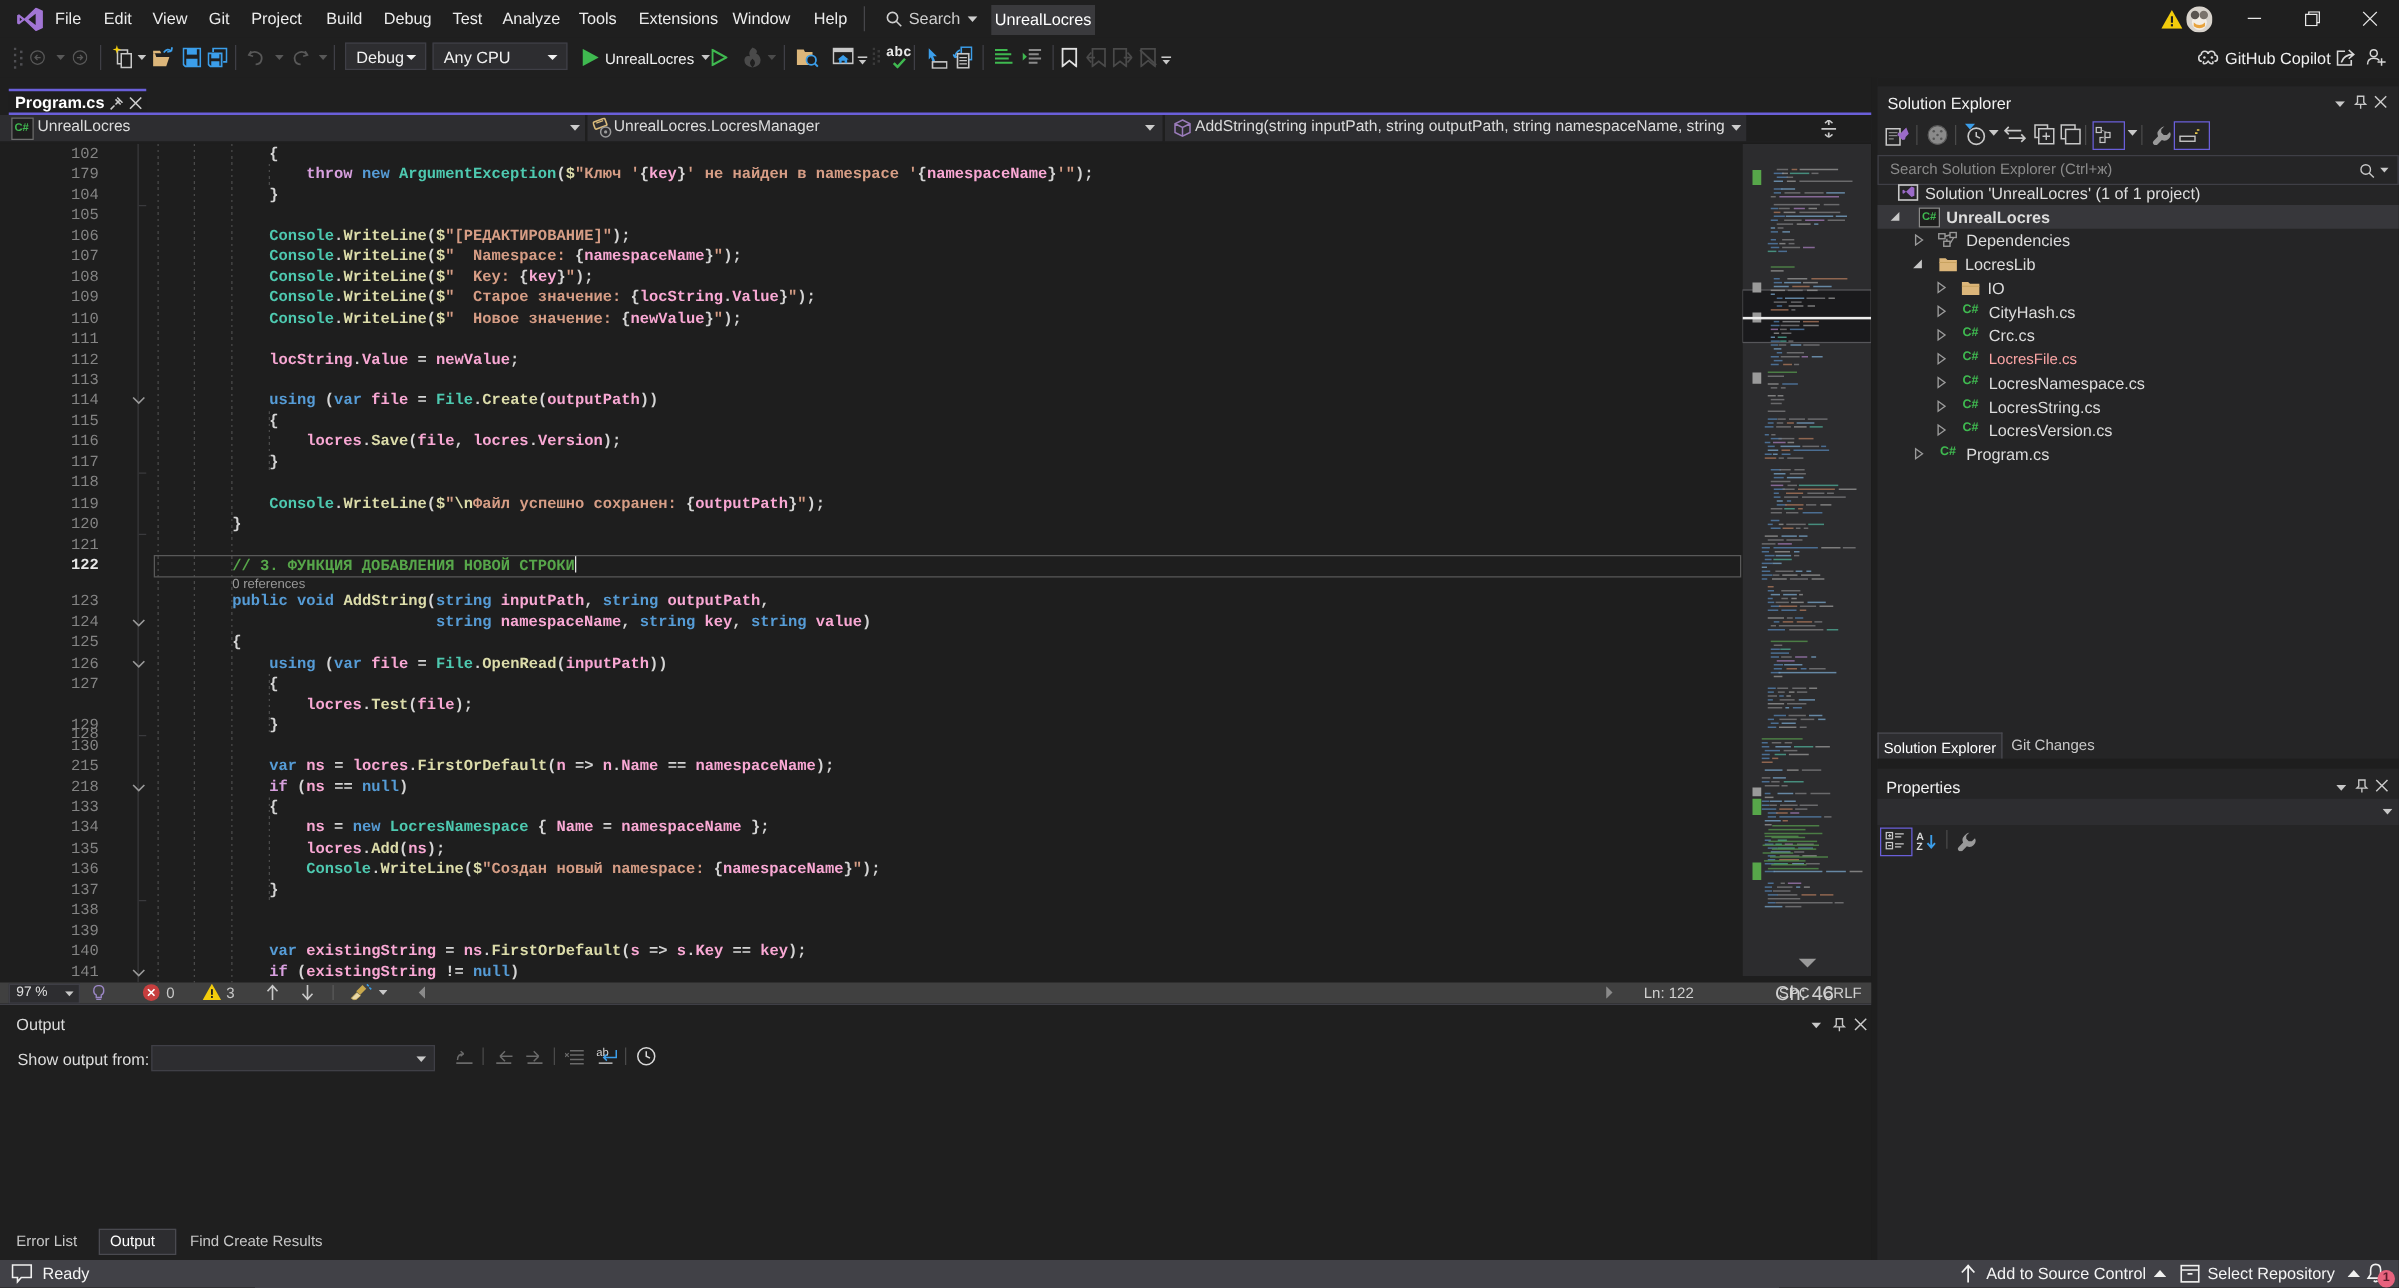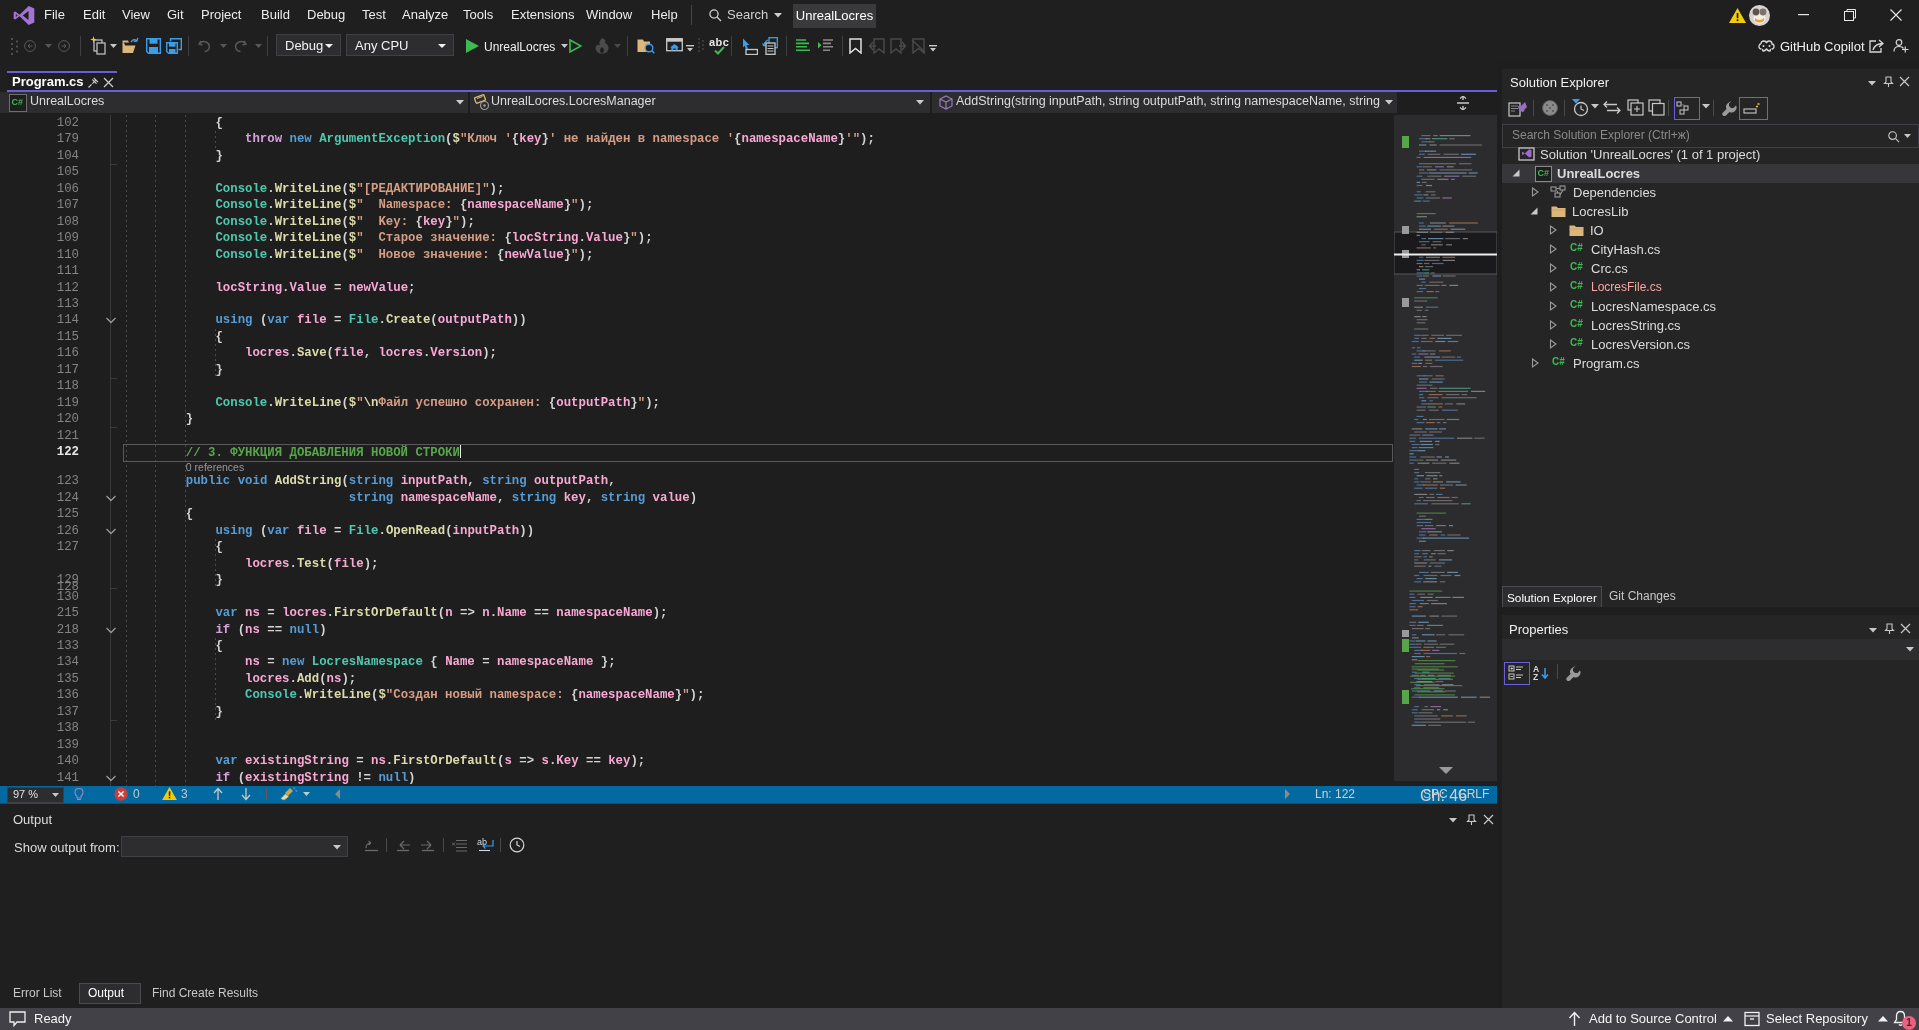--- a/index.html
+++ b/index.html
@@ -12,21 +12,21 @@
 #toolbar{position:absolute;left:0;top:30px;width:1919px;height:32px;background:#1f1f1f}
 .tsep{position:absolute;top:6px;width:1px;height:20px;background:#3f3f46}
 .combo{position:absolute;top:4px;height:22px;background:#2d2d30;border:1px solid #3f3f46;color:#f1f1f1;font-size:13px;line-height:22px;padding-left:8px;box-sizing:border-box}
 .combo .ca{position:absolute;right:7px;top:9px;width:0;height:0;border-left:4px solid transparent;border-right:4px solid transparent;border-top:4px solid #f1f1f1}
 
 #tabstrip{position:absolute;left:0;top:62px;width:1497px;height:30px;background:#1f1f1f}
 #tab1{position:absolute;left:7px;top:9px;width:110px;height:21px;background:#1e1e1e;border-top:2px solid #6a5fd9;color:#ffffff;font-size:13px;font-weight:bold}
 #purpline{position:absolute;left:7px;top:90px;width:1490px;height:2px;background:#6a5fd9}
 #breadcrumb{position:absolute;left:0px;top:92px;width:1497px;height:21px;background:#2d2d30;font-size:12.5px;color:#dcdcdc}
 #codearea{position:absolute;left:0;top:115px;width:1497px;height:671px;background:#1e1e1e;overflow:hidden}
-#editbar{position:absolute;left:0;top:786px;width:1497px;height:17px;background:#0369a1;font-size:12px;color:#c8c8c8}
+#editbar{position:absolute;left:0;top:786px;width:1497px;height:17px;background:#404040;font-size:12px;color:#c8c8c8}
 
 #outpanel{position:absolute;left:0;top:803px;width:1497px;height:205px;background:#1f1f1f;border-top:1px solid #3f3f46}
 
 #rightpanel{position:absolute;left:1502px;top:62px;width:417px;height:946px;background:#252526}
 
 #statusbar{position:absolute;left:0;top:1008px;width:1919px;height:22px;background:#414147;color:#f5f5f5;font-size:13px}
 
 #codearea *{font-family:"Liberation Mono",monospace}
 .ln{position:absolute;left:0;width:79px;text-align:right;color:#848484;font-size:12.35px;line-height:16.45px;height:16.45px}
 .cl{position:absolute;left:96.9px;white-space:pre;font-size:12.35px;line-height:16.45px;height:16.45px;font-weight:bold;color:#d4d4d4}

